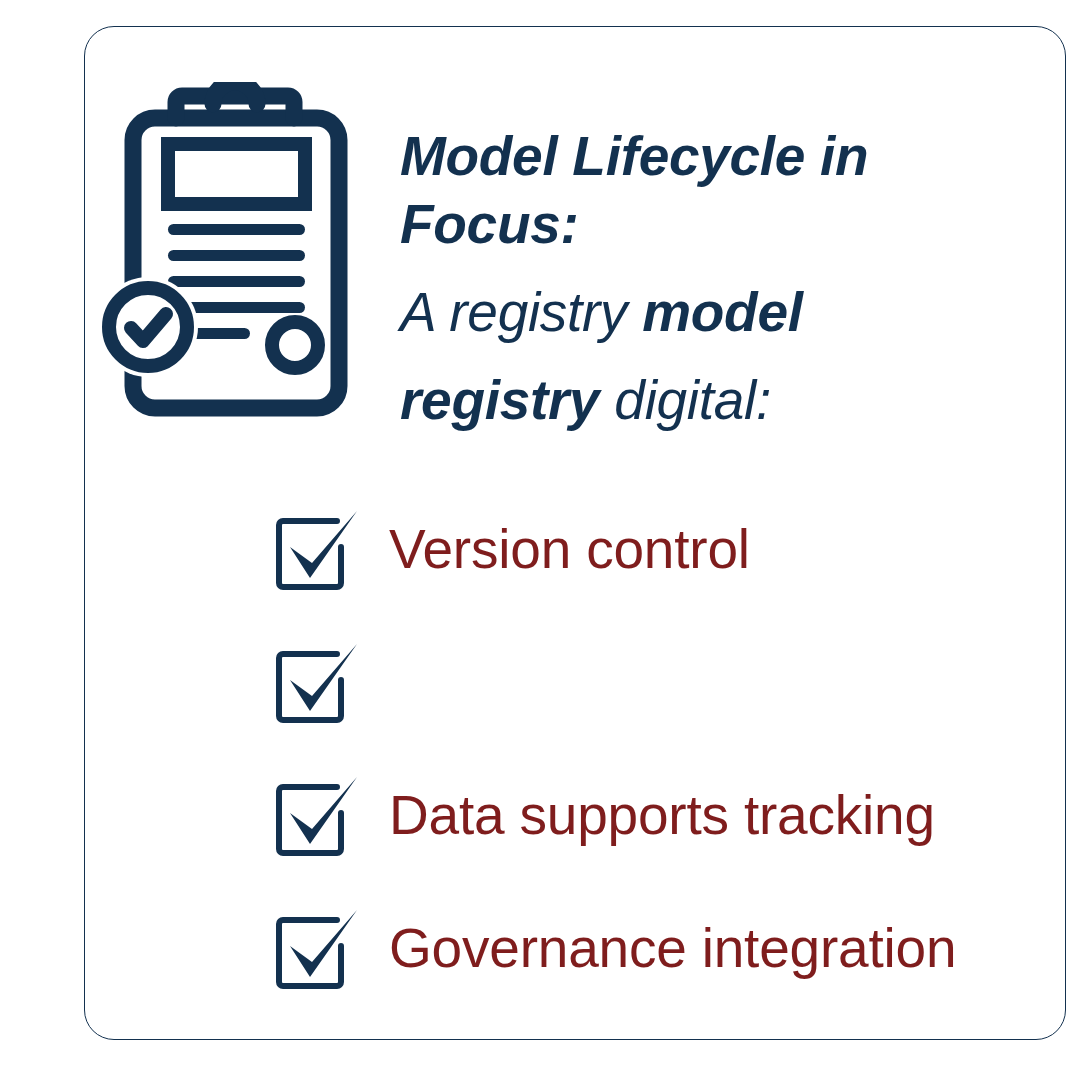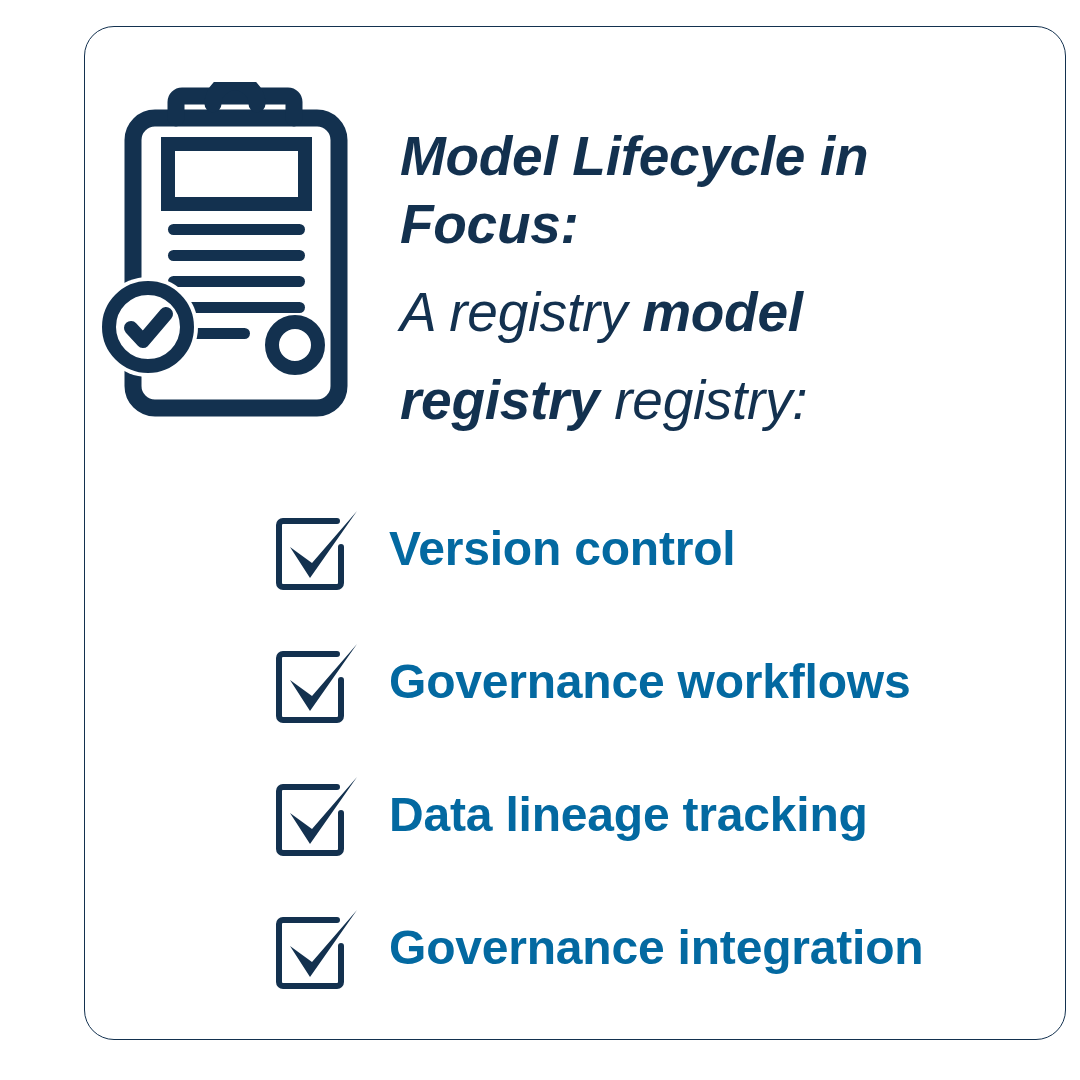--- a/index.html
+++ b/index.html
@@ -101,25 +101,25 @@
 
   .checkbox-icon {
     position: relative;
     width: 96px;
     height: 96px;
     flex: 0 0 96px;
   }
 
   .check-label {
     margin-left: 28px;
-    color: #0369a1;
+    color: #7f1d1d;
     font-family: "Liberation Sans", sans-serif;
-    font-size: 48px;
+    font-size: 55px;
     line-height: 62px;
-    font-weight: bold;
+    font-weight: normal;
     letter-spacing: -0.2px;
     white-space: nowrap;
   }
 </style>
 </head>
 <body>
 
 <div id="root">
 
   <div class="card">
@@ -155,21 +155,21 @@
           </g>
 
           <circle cx="48" cy="245" r="39" fill="none" stroke="#13314f" stroke-width="14"></circle>
           <path d="M31 246 l12 13 l23 -27" fill="none" stroke="#13314f" stroke-width="14" stroke-linecap="round" stroke-linejoin="round"></path>
         </svg>
       </div>
 
       <div class="heading-block">
         <div class="heading-title-wrap">Model Lifecycle in Focus:</div>
         <div class="subhead">
-          <span>A registry </span><b>model registry</b><span> registry:</span>
+          <span>A registry </span><b>model registry</b><span> digital:</span>
         </div>
       </div>
 
     </div>
 
     <div class="checklist">
 
       <div class="check-item">
         <span class="checkbox-icon">
           <svg viewBox="0 0 96 96" width="96" height="96" aria-hidden="true">
@@ -180,31 +180,30 @@
         <span class="check-label">Version control</span>
       </div>
 
       <div class="check-item">
         <span class="checkbox-icon">
           <svg viewBox="0 0 96 96" width="96" height="96" aria-hidden="true">
             <path d="M72 20 H18 a4 4 0 0 0 -4 4 V82 a4 4 0 0 0 4 4 H72 a4 4 0 0 0 4 -4 V46" fill="none" stroke="#13314f" stroke-width="6" stroke-linecap="round" stroke-linejoin="round"></path>
             <path d="M25 46 L45 77 L92 10 L47 62 Z" fill="#13314f"></path>
           </svg>
         </span>
-        <span class="check-label">Governance workflows</span>
-      </div>
-
-      <div class="check-item">
-        <span class="checkbox-icon">
-          <svg viewBox="0 0 96 96" width="96" height="96" aria-hidden="true">
-            <path d="M72 20 H18 a4 4 0 0 0 -4 4 V82 a4 4 0 0 0 4 4 H72 a4 4 0 0 0 4 -4 V46" fill="none" stroke="#13314f" stroke-width="6" stroke-linecap="round" stroke-linejoin="round"></path>
-            <path d="M25 46 L45 77 L92 10 L47 62 Z" fill="#13314f"></path>
-          </svg>
-        </span>
-        <span class="check-label">Data lineage tracking</span>
+      </div>
+
+      <div class="check-item">
+        <span class="checkbox-icon">
+          <svg viewBox="0 0 96 96" width="96" height="96" aria-hidden="true">
+            <path d="M72 20 H18 a4 4 0 0 0 -4 4 V82 a4 4 0 0 0 4 4 H72 a4 4 0 0 0 4 -4 V46" fill="none" stroke="#13314f" stroke-width="6" stroke-linecap="round" stroke-linejoin="round"></path>
+            <path d="M25 46 L45 77 L92 10 L47 62 Z" fill="#13314f"></path>
+          </svg>
+        </span>
+        <span class="check-label">Data supports tracking</span>
       </div>
 
       <div class="check-item">
         <span class="checkbox-icon">
           <svg viewBox="0 0 96 96" width="96" height="96" aria-hidden="true">
             <path d="M72 20 H18 a4 4 0 0 0 -4 4 V82 a4 4 0 0 0 4 4 H72 a4 4 0 0 0 4 -4 V46" fill="none" stroke="#13314f" stroke-width="6" stroke-linecap="round" stroke-linejoin="round"></path>
             <path d="M25 46 L45 77 L92 10 L47 62 Z" fill="#13314f"></path>
           </svg>
         </span>
         <span class="check-label">Governance integration</span>

